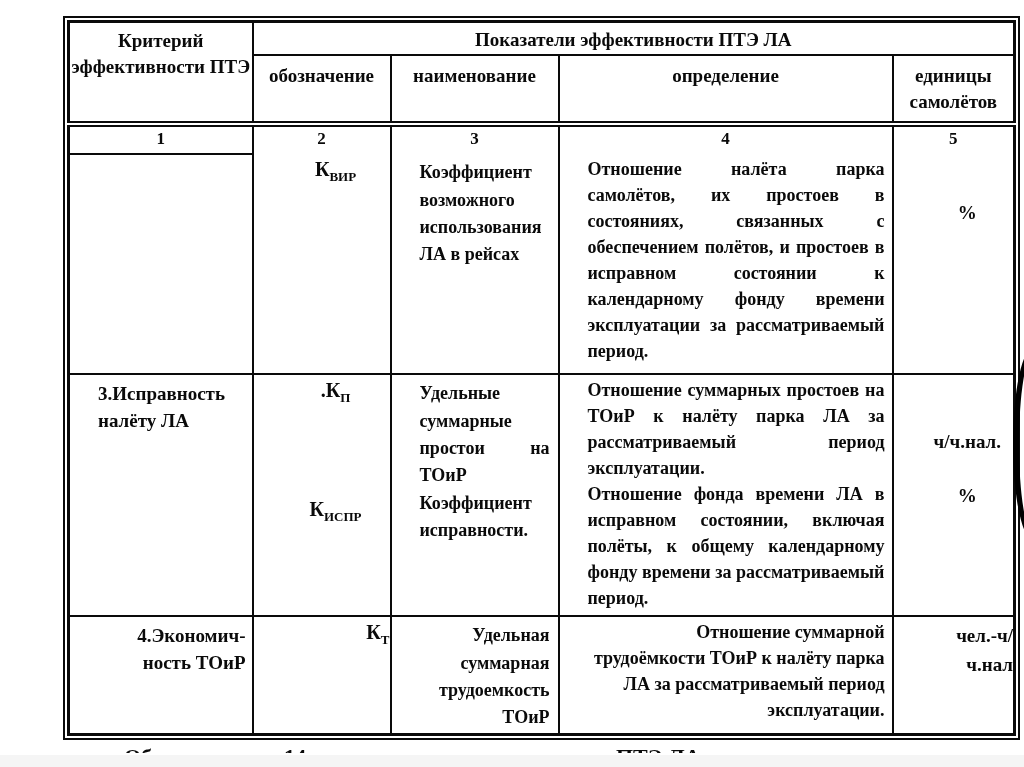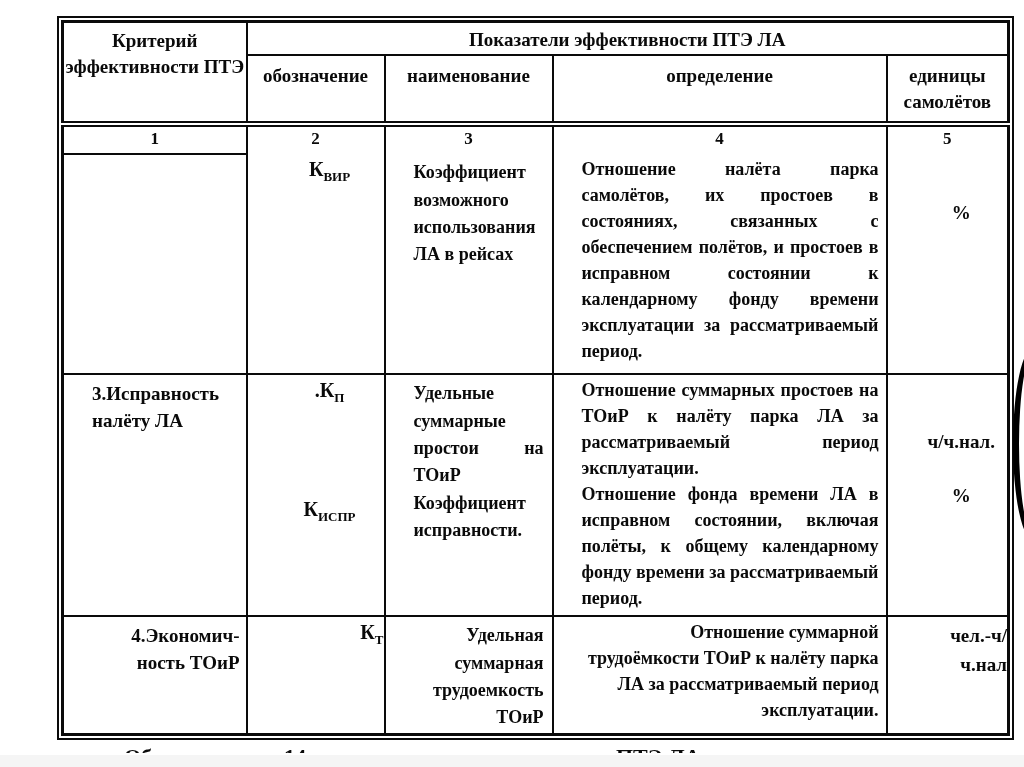--- a/index.html
+++ b/index.html
@@ -6,21 +6,21 @@
   body {
     width: 1024px; height: 767px;
     background: #ffffff;
     overflow: hidden;
     position: relative;
     font-family: "Liberation Serif", "DejaVu Serif", serif;
     color: #0a0a0a;
   }
   .table-wrap {
     position: absolute;
-    left: 57px; top: 16px;
+    left: 63px; top: 16px;
     border: 2px solid #0a0a0a;
     padding: 2px;
     background: #fff;
   }
   table {
     border-collapse: collapse;
     table-layout: fixed;
     width: 946px;
     border: 3px solid #0a0a0a;
   }

